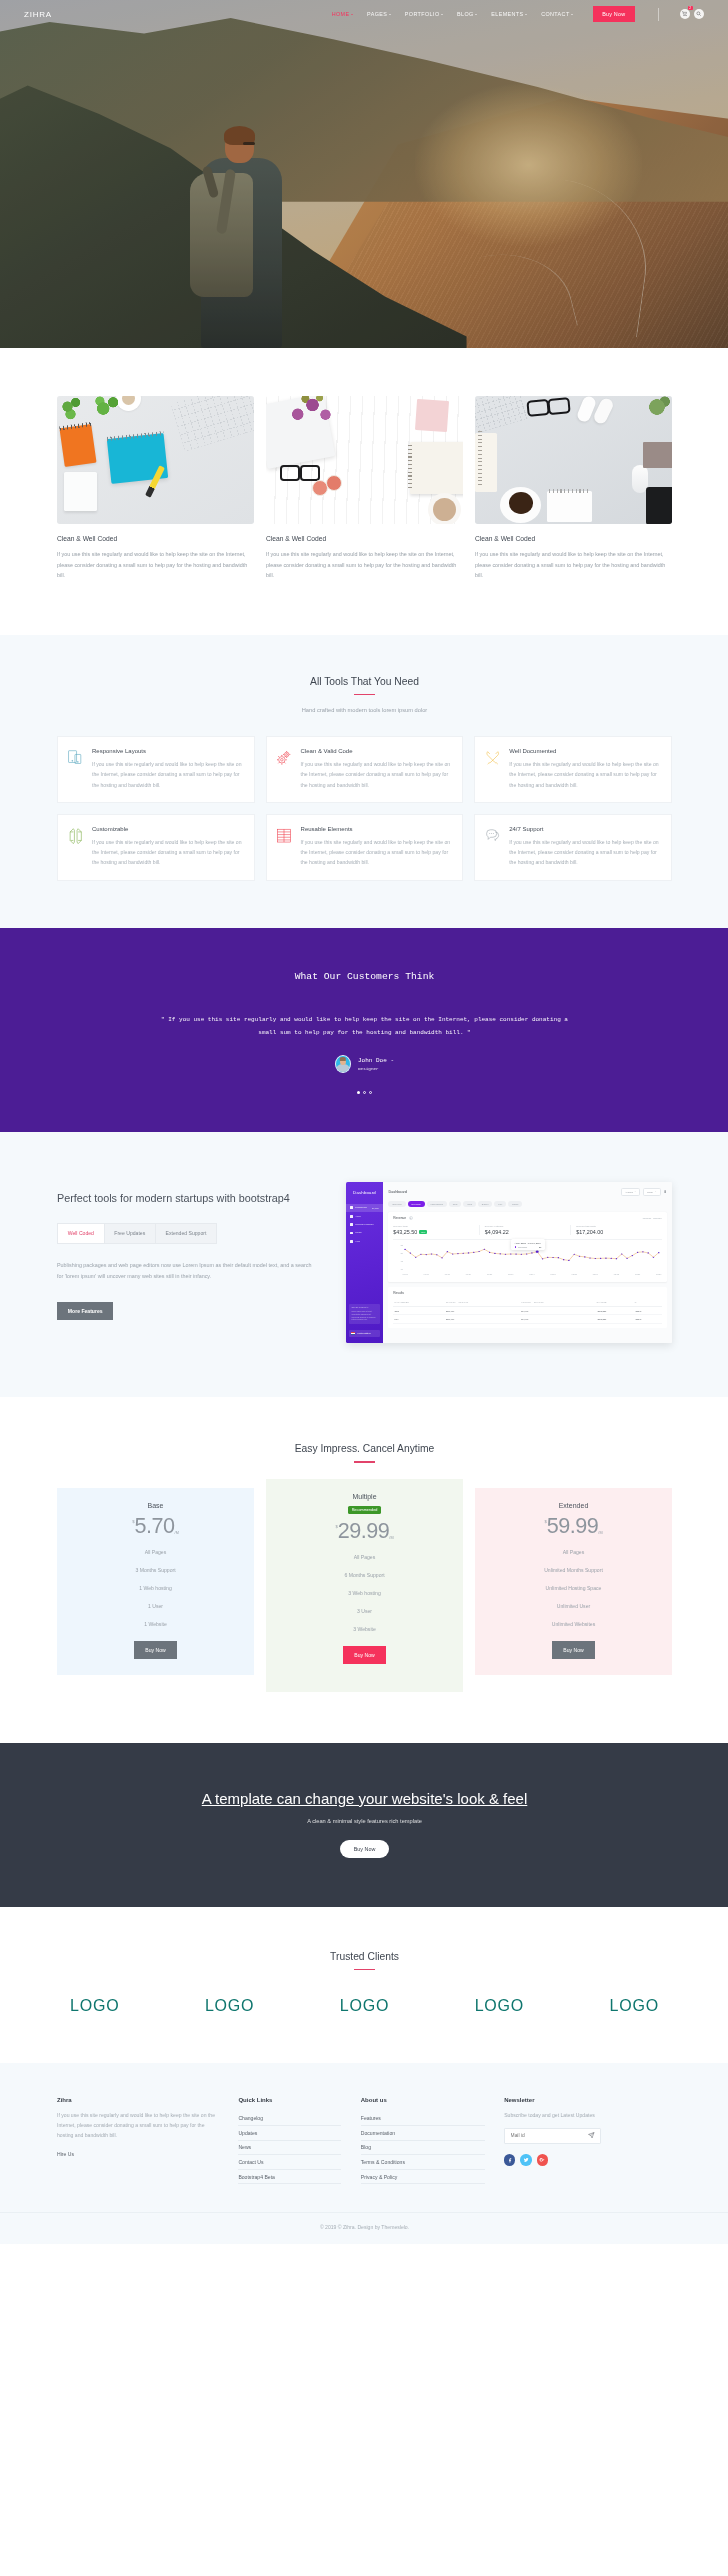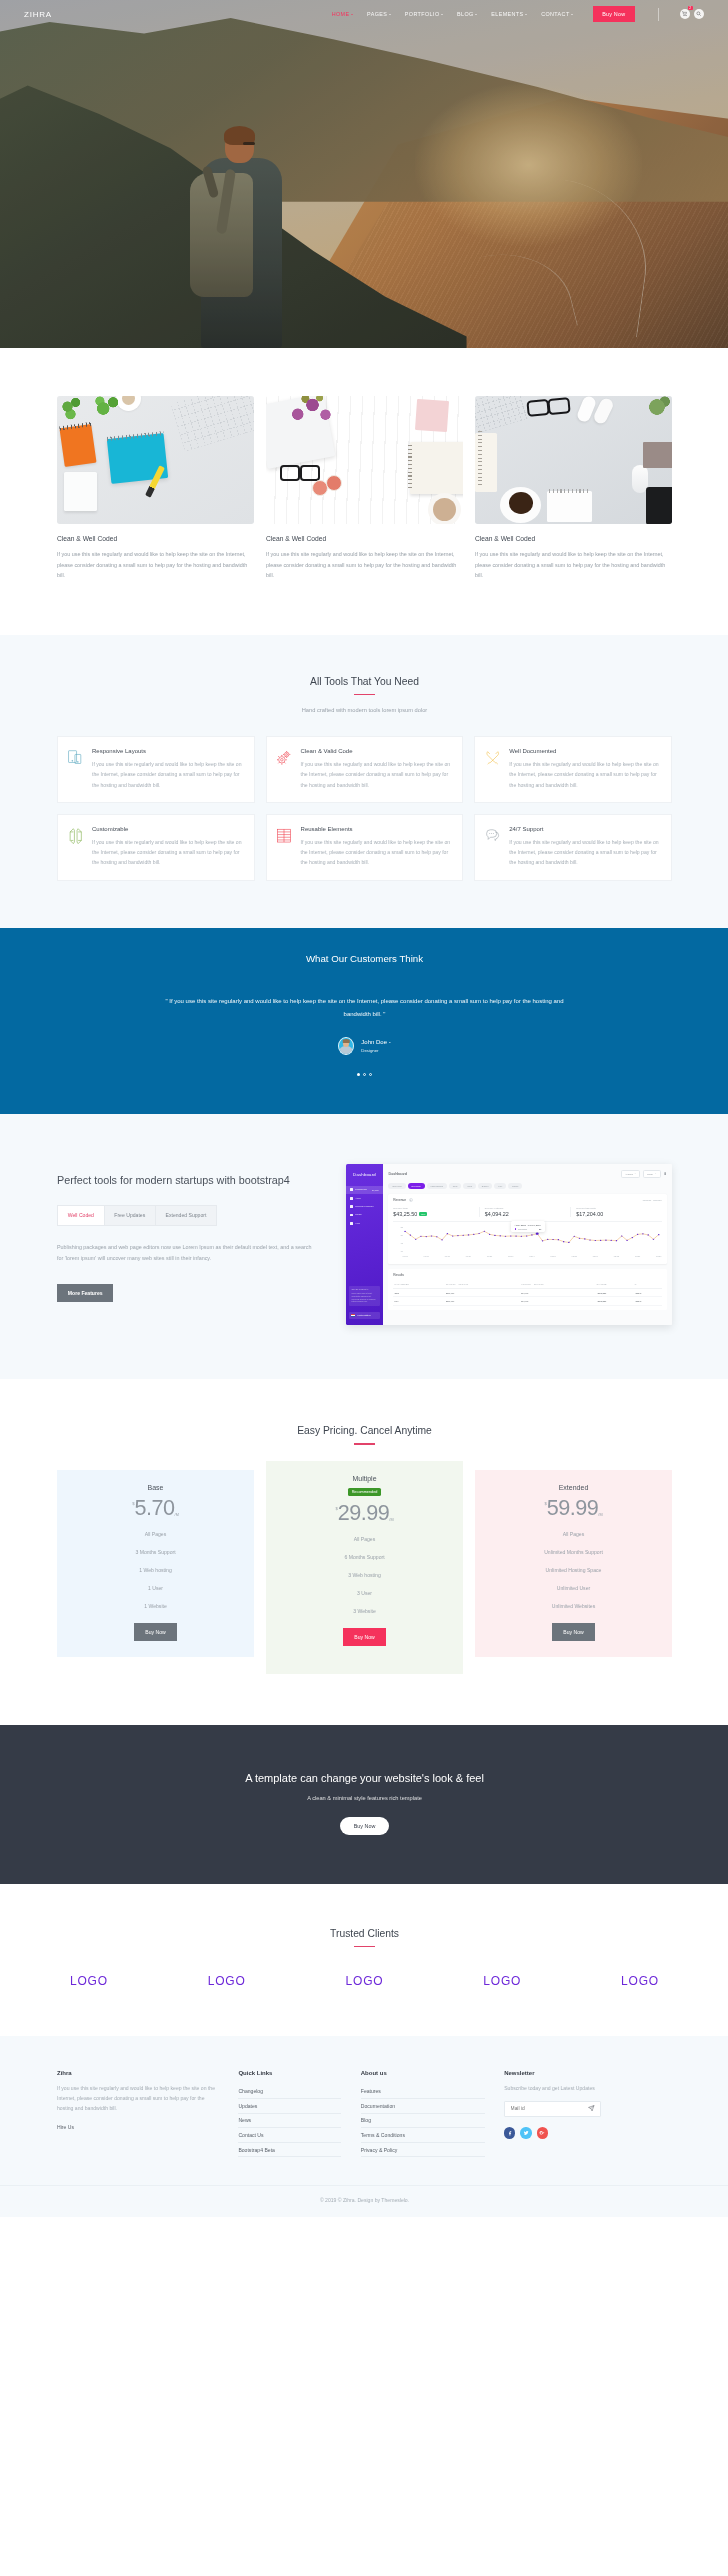--- a/index.html
+++ b/index.html
@@ -339,21 +339,21 @@
   .tool-card {
     width:calc((100% - 21.6px)/3); background:#fff; border:0.5px solid #eef1f4;
     padding:10.8px 9.7px 12px; display:flex; gap:7px;
   }
   .tool-icon { width:17.3px; flex:none; padding-top:1.1px; }
   .tool-icon svg { width:16px; height:17.3px; display:block; }
   .tool-h { font-size:6px; color:#454c56; font-weight:400; }
   .tool-p { font-size:5.1px; line-height:2.05; color:#a6aeb6; font-weight:300; margin-top:4.9px; }
 
   
-  .testi { background:#0369a1; padding:17px 0 30px; text-align:center; }
+  .testi { background:#4c1d95; padding:35px 0 30px; text-align:center;font-family:Liberation Mono, monospace; }
   .testi-title { color:#fff; font-size:9.7px; font-weight:300; }
   .testi-quote {
     max-width:410px; margin:31px auto 0; color:rgba(255,255,255,.96);
     font-size:6px; font-weight:300; line-height:2.25;
   }
   .testi-person { display:flex; align-items:center; justify-content:center; gap:7px; margin-top:15px; }
   .testi-av {
     width:16px; height:18.4px; border-radius:50%; overflow:hidden; position:relative;
     background:#2fb8e8; border:0.8px solid rgba(255,255,255,.85);
   }
@@ -471,31 +471,31 @@
   .price-per { font-size:3.8px; color:#9aa1a9; vertical-align:bottom; position:relative; bottom:1.1px; }
   .price-feat { font-size:5.1px; color:#9aa1a9; font-weight:300; margin-top:12px; }
   .price-btn {
     margin-top:14px; background:#6c747c; color:#fff; border:none; font-size:5.1px;
     padding:6px 11.3px; cursor:pointer; font-family:"Liberation Sans", sans-serif;
   }
   .price-btn.hot { background:#f5325c; }
 
   
   .cta { background:#353b47; padding:39px 0 41px; text-align:center; }
-  .cta-h { color:#fff; font-size:11px; font-weight:300; }
+  .cta-h { color:#fff; font-size:15px; font-weight:300;text-decoration:underline; }
   .cta-p { color:rgba(255,255,255,.82); font-size:5.7px; font-weight:300; margin-top:11.3px; }
   .cta-btn {
     margin-top:15.7px; background:#fff; color:#3b414c; border:none; border-radius:9.2px;
     font-size:5.4px; padding:6px 13.5px; cursor:pointer; font-family:"Liberation Sans", sans-serif;
   }
 
   
   .clients { padding:36px 0 40px; }
   .logos { display:flex; justify-content:space-between; margin-top:27px; padding:0 13px; }
-  .logo { color:#6d28d9; font-size:12px; letter-spacing:0.8px; font-weight:300; }
+  .logo { color:#0f766e; font-size:16px; letter-spacing:0.8px; font-weight:300; }
 
   
   .footer { background:#f5f9fc; padding:26px 0 19.4px; }
   .foot-row { display:flex; gap:19.4px; }
   .fcol1 { width:162px; }
   .fcol2 { width:103px; }
   .fcol3 { width:124px; }
   .fcol4 { flex:1; }
   .fh { font-size:6px; color:#373d46; font-weight:bold; }
   .fp { font-size:5.1px; line-height:1.95; color:#a3abb3; font-weight:300; margin-top:8.6px; }
@@ -963,21 +963,21 @@
             </div>
           </div>
         </div>
       </div>
     </div>
   </div>
 </section>
 
 <section class="pricing">
   <div class="container">
-    <h2 class="sec-title">Easy Pricing. Cancel Anytime</h2>
+    <h2 class="sec-title">Easy Impress. Cancel Anytime</h2>
     <div class="sec-rule"></div>
     <div class="price-grid">
 
       <div class="price-card p1">
         <div class="price-name">Base</div>
         <div class="price-amt">
           <span class="price-cur">$</span><span class="price-num">5.70</span><span class="price-per">/M</span>
         </div>
         <div class="price-feat">All Pages</div>
         <div class="price-feat">3 Months Support</div>

